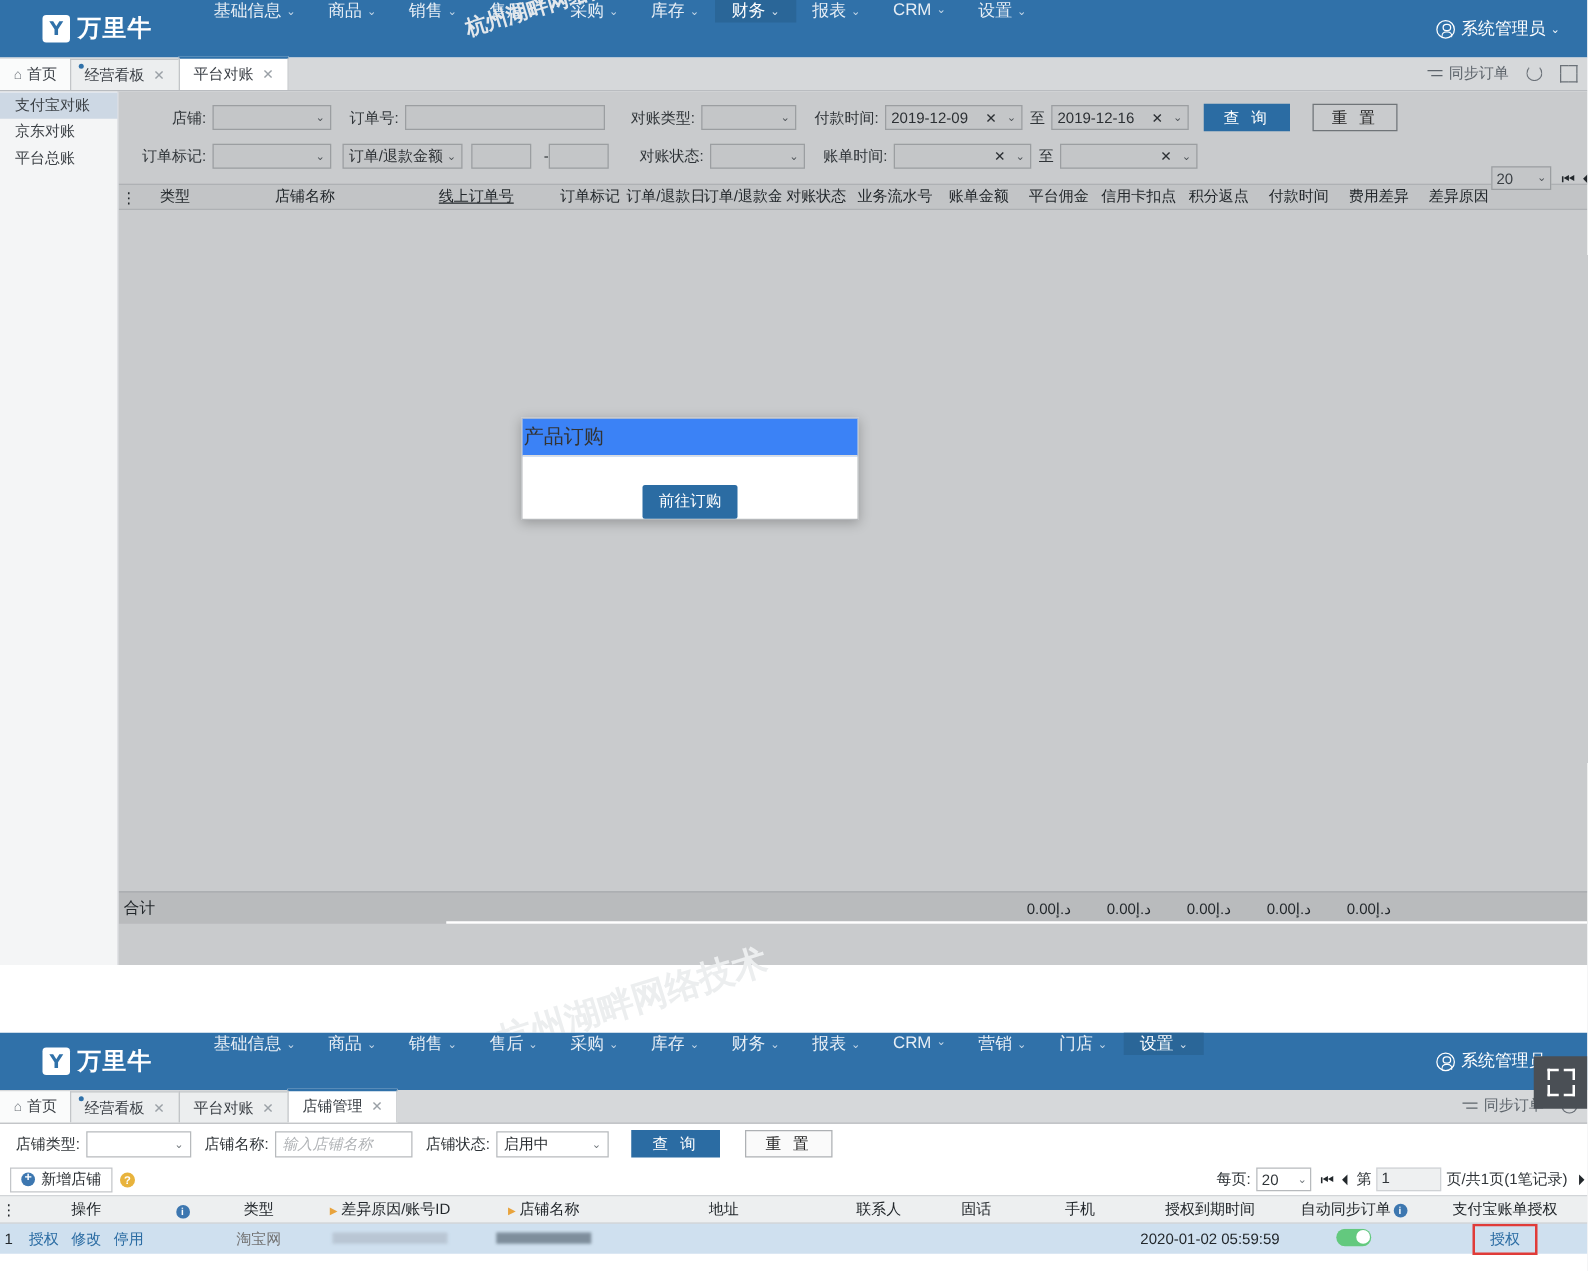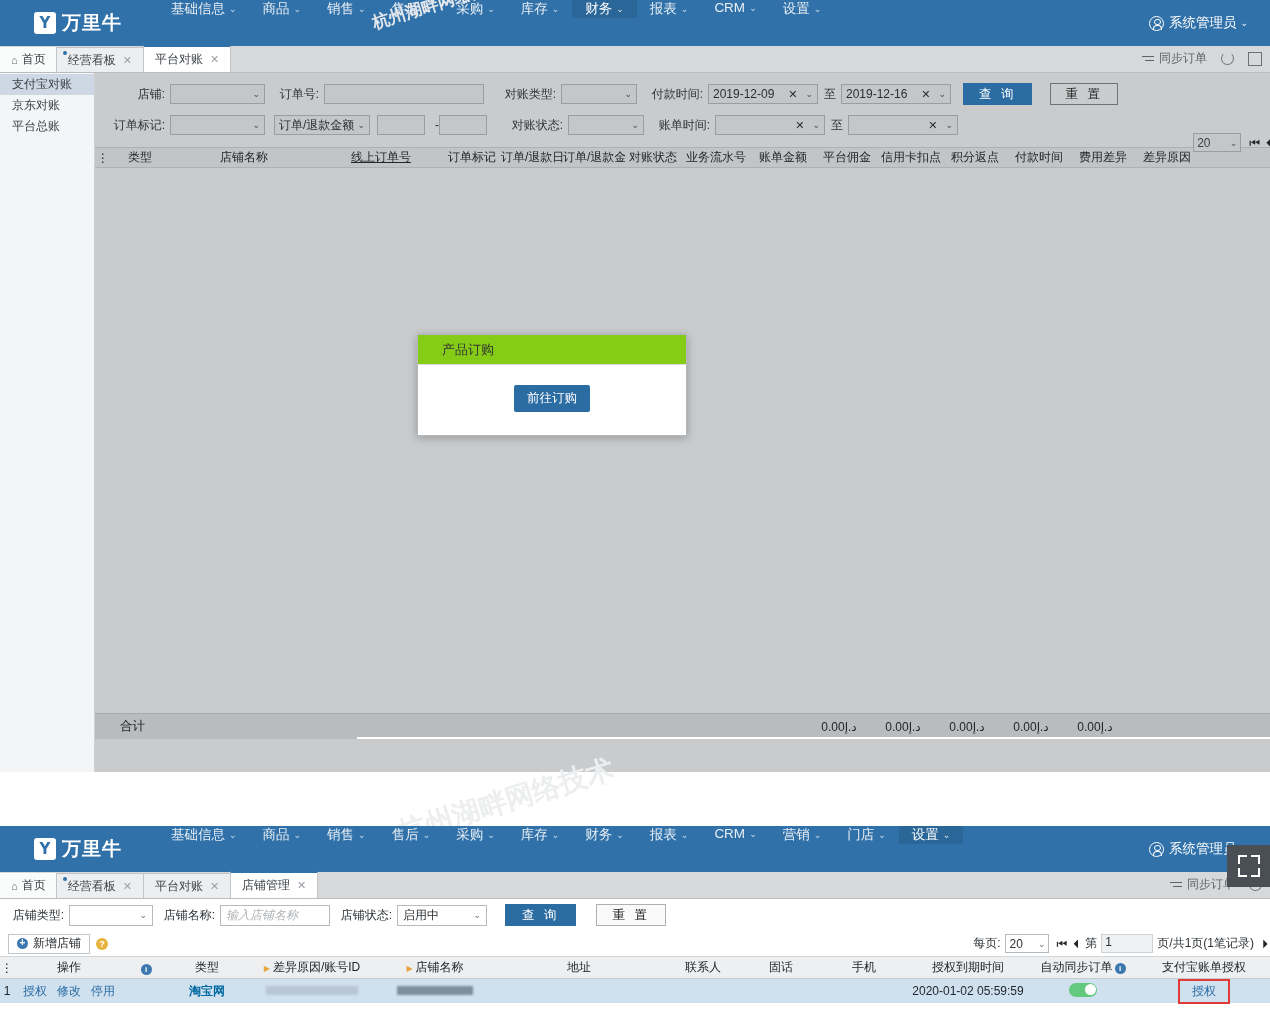--- a/index.html
+++ b/index.html
@@ -160,42 +160,42 @@
     display: flex; height: 21px; align-items: center; background: #c2c4c6;
     border-top: 1px solid #aeb1b4; border-bottom: 1px solid #aeb1b4;
     font-size: 12px; color: #22272b; overflow: hidden;
   }
   .th { text-align: center; white-space: nowrap; overflow: hidden; flex-shrink: 0; }
   .tbody-area { height: 545px; background: #c9cbcd; position: relative; }
   .tfoot {
     display: flex; align-items: center; height: 26px; background: #b9bbbd;
     border-top: 1px solid #a7aaad; font-size: 12px; color: #22272b; position: relative;
   }
-  .tfoot-label { padding-left: 25px; font-size: 12.5px; }
+  .tfoot-label { padding-left: 4px; font-size: 12.5px; }
   .tfoot-cell { position: absolute; text-align: center; font-size: 12px; }
   .tfoot-underline {
     position: absolute; left: 262px; right: 0; bottom: 0; height: 2px; background: #ffffff;
   }
 
   
   .modal-wrap { position: absolute; left: 0; top: 0; right: 0; bottom: 0; pointer-events: none; }
   .modal {
     position: absolute; left: 417px; top: 334px; width: 270px; background: #fff;
     border: 1px solid #b5b8bb; box-shadow: 0 2px 9px rgba(0,0,0,.25); pointer-events: auto;
   }
   .modal-head {
-    height: 30px; background: #84cc16; border-bottom: 1px solid #dcdcdc;
-    display: flex; align-items: center; padding-left: 24px;
-    font-size: 13px; color: #333;
+    height: 30px; background: #3b82f6; border-bottom: 1px solid #dcdcdc;
+    display: flex; align-items: center; padding-left: 1px;
+    font-size: 16px; color: #333;
   }
   .modal-body {
     height: 122px; display: flex; align-items: flex-start; justify-content: center;
     padding-top: 40px; font-size: 12.5px; color: #333;
   }
-  .modal-foot { height: 50px; display: flex; align-items: flex-start; justify-content: center; margin-top: 20px; }
+  .modal-foot { height: 50px; display: flex; align-items: flex-end; justify-content: center; }
   .btn-modal {
     background: #2b6ca3; color: #fff; border: none; height: 27px; padding: 0 13px;
     font-size: 12.5px; cursor: pointer; font-family: inherit; border-radius: 2px;
   }
 
   
   .watermark {
     position: absolute; left: 395px; top: 772px; width: 290px; height: 54px;
     color: #eceeef; font-size: 28px; font-weight: bold;
     transform: rotate(-17deg); white-space: nowrap; overflow: hidden;
@@ -677,21 +677,21 @@
         <div class="b-cell" style="width: 88px;"><span>手机</span></div>
         <div class="b-cell" style="width: 120px;"><span>授权到期时间</span></div>
         <div class="b-cell" style="width: 110px;"><span>自动同步订单</span><span class="info-dot">i</span></div>
         <div class="b-cell" style="width: 132px;"><span>支付宝账单授权</span></div>
       </div>
     <div id="bottom-tbody">
         <div class="b-row">
           <div class="b-cell" style="width: 14px;">1</div>
           <div class="b-cell" style="width: 110px;"><span class="link" style="margin: 0px 5px;">授权</span><span class="link" style="margin: 0px 5px;">修改</span><span class="link" style="margin: 0px 5px; text-align: right;">停用</span></div>
           <div class="b-cell" style="width: 42px;"></div>
-          <div class="b-cell" style="width: 82px; color: #0369a1; font-weight: bold;">淘宝网</div>
+          <div class="b-cell" style="width: 82px; color: #737373; font-weight: normal;">淘宝网</div>
           <div class="b-cell" style="width: 128px;"><span class="blur-block" style="width: 92px;"></span></div>
           <div class="b-cell" style="width: 118px;"><span class="blur-block blur-dark" style="width: 76px;"></span></div>
           <div class="b-cell" style="width: 170px;"></div>
           <div class="b-cell" style="width: 78px;"></div>
           <div class="b-cell" style="width: 78px;"></div>
           <div class="b-cell" style="width: 88px;"></div>
           <div class="b-cell" style="width: 120px;">2020-01-02 05:59:59</div>
           <div class="b-cell" style="width: 110px;"><span class="toggle"></span></div>
           <div class="b-cell" style="width: 132px;"><span class="auth-hl link">授权</span></div>
         </div>

